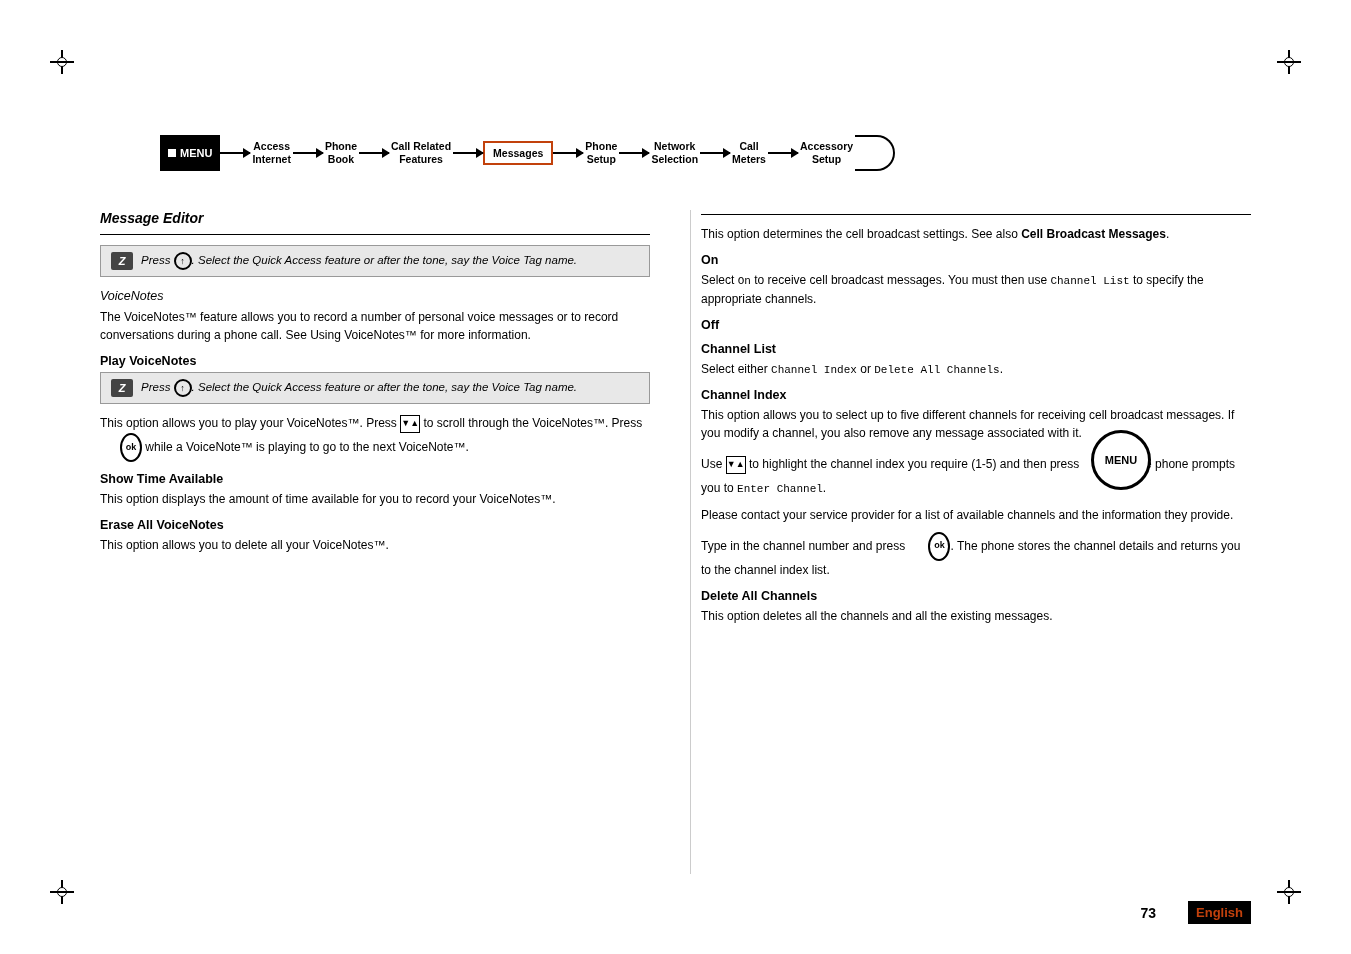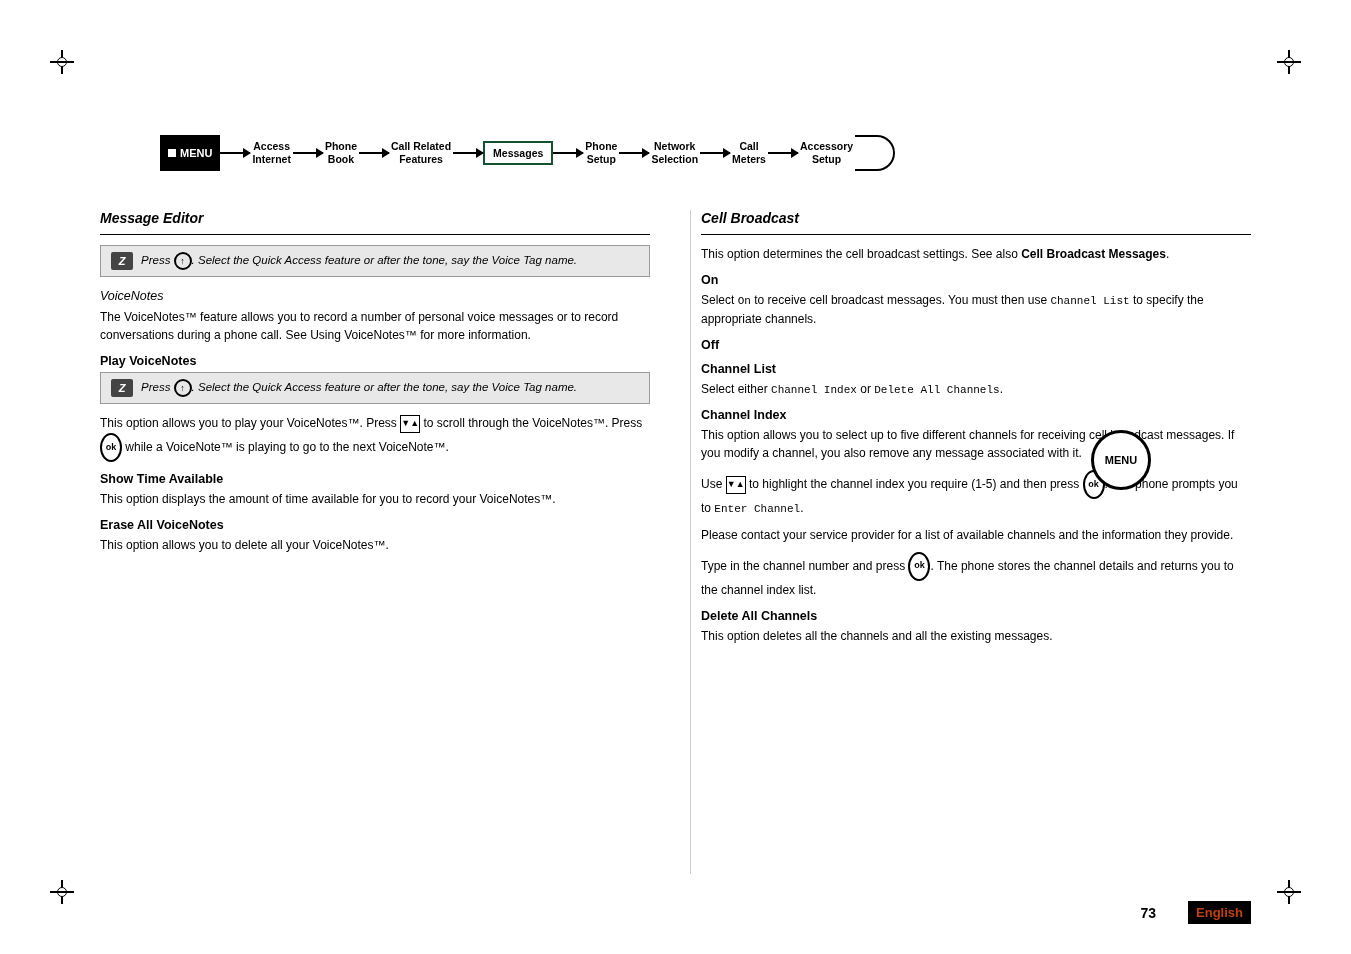--- a/index.html
+++ b/index.html
@@ -95,21 +95,21 @@
       font-size: 10.5px;
       font-weight: bold;
       text-align: center;
       line-height: 1.2;
       white-space: nowrap;
       padding: 0 2px;
       flex-shrink: 0;
     }
 
     .nav-item.active-nav {
-      border: 2px solid #14532d;
+      border: 2px solid #c2410c;
       padding: 4px 8px;
       background: #fff;
     }
 
     
     .nav-end-cap {
       width: 40px;
       height: 36px;
       border: 2px solid #000;
       border-left: none;
@@ -190,20 +190,21 @@
       display: inline-flex;
       align-items: center;
       justify-content: center;
       border: 2px solid #000;
       border-radius: 50%;
       width: 22px;
       height: 29px;
       font-size: 9px;
       font-weight: bold;
       vertical-align: middle;
+      margin-left: 20px;
     }
 
     
     .btn-nav {
       display: inline-flex;
       align-items: center;
       justify-content: center;
       border: 1px solid #000;
       width: 20px;
       height: 18px;
@@ -404,21 +405,20 @@
     <div class="sub-subsection-title">Show Time Available</div>
     <p>This option displays the amount of time available for you to record your VoiceNotes™.</p>
 
     <div class="sub-subsection-title">Erase All VoiceNotes</div>
     <p>This option allows you to delete all your VoiceNotes™.</p>
 
   </div>
 
   <div class="col-right">
 
-    <div class="section-title">Cell Broadcast</div>
     <div class="divider"></div>
 
     <p>
       This option determines the cell broadcast settings. See also <strong>Cell Broadcast Messages</strong>.
     </p>
 
     <div class="sub-subsection-title">On</div>
     <p>
       Select <span class="mono">On</span> to receive cell broadcast messages. You must then use <span class="mono">Channel List</span> to specify the appropriate channels.
     </p>

